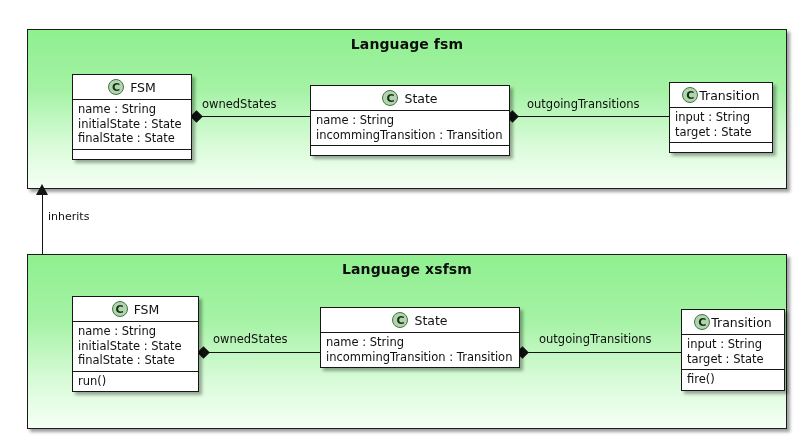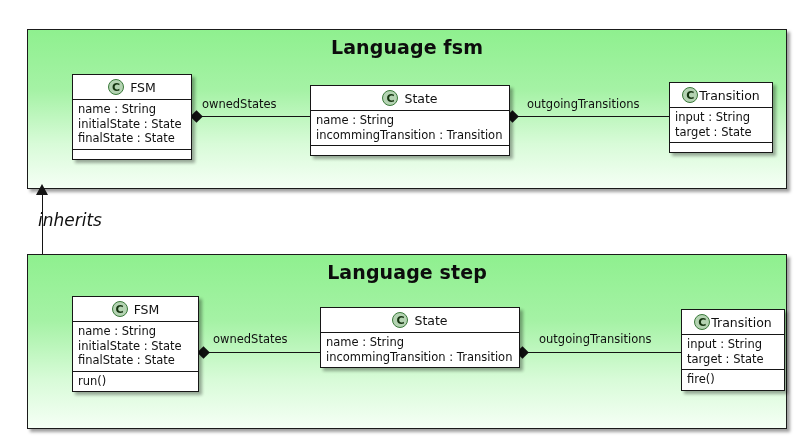--- a/index.html
+++ b/index.html
@@ -22,21 +22,21 @@
     background: linear-gradient(to bottom, #8ff08f 0%, #a5f2a5 38%, #d8fbd8 72%, #f5fff5 100%);
     box-shadow: 3px 3px 3px rgba(0,0,0,0.38);
     box-sizing: border-box;
   }
   .package-title {
     position: absolute;
     top: 6px;
     left: 0;
     right: 0;
     text-align: center;
-    font-size: 19px;
+    font-size: 14px;
     font-weight: bold;
     color: #0d0d0d;
     letter-spacing: 0.1px;
   }
 
   #package-fsm   { left: 27px;  top: 29px;  width: 760px; height: 160px; }
   #package-xsfsm { left: 27px;  top: 254px; width: 760px; height: 175px; }
 
   
   .uml-class {
@@ -159,27 +159,26 @@
     top: 184px;
     width: 0;
     height: 0;
     border-left: 6px solid transparent;
     border-right: 6px solid transparent;
     border-bottom: 11px solid #141414;
     z-index: 3;
   }
   #inherits-label {
     position: absolute;
-    left: 38px;
+    left: 48px;
     top: 210px;
-    font-size: 17px;
+    font-size: 11px;
     color: #101010;
     white-space: nowrap;
     z-index: 3;
-    font-style: italic;
   }
 </style>
 </head>
 <body>
 
 <div class="package" id="package-fsm">
   <div class="package-title">Language fsm</div>
 </div>
 
 <div class="uml-class" id="class-fsm-top">
@@ -225,21 +224,21 @@
 
 <div class="assoc-line" id="assoc-line-outgoing-top"></div>
 <div class="assoc-diamond" id="assoc-diamond-outgoing-top"></div>
 <div class="assoc-label" id="label-outgoing-top">outgoingTransitions</div>
 
 <div id="inherits-arrowhead"></div>
 <div id="inherits-line"></div>
 <div id="inherits-label">inherits</div>
 
 <div class="package" id="package-xsfsm">
-  <div class="package-title">Language step</div>
+  <div class="package-title">Language xsfsm</div>
 </div>
 
 <div class="uml-class" id="class-fsm-bottom">
   <div class="class-header">
     <span class="c-icon">C</span>
     <span class="class-name">FSM</span>
   </div>
   <div class="compartment">
     <div class="row">name : String</div>
     <div class="row">initialState : State</div>

